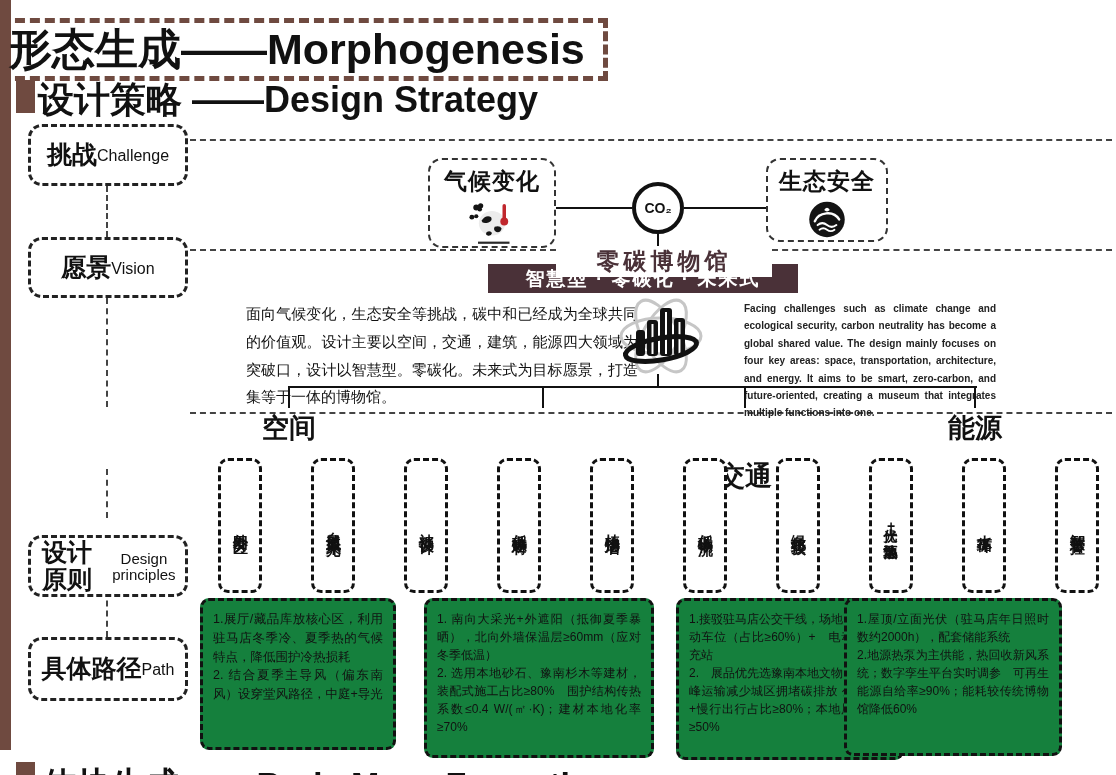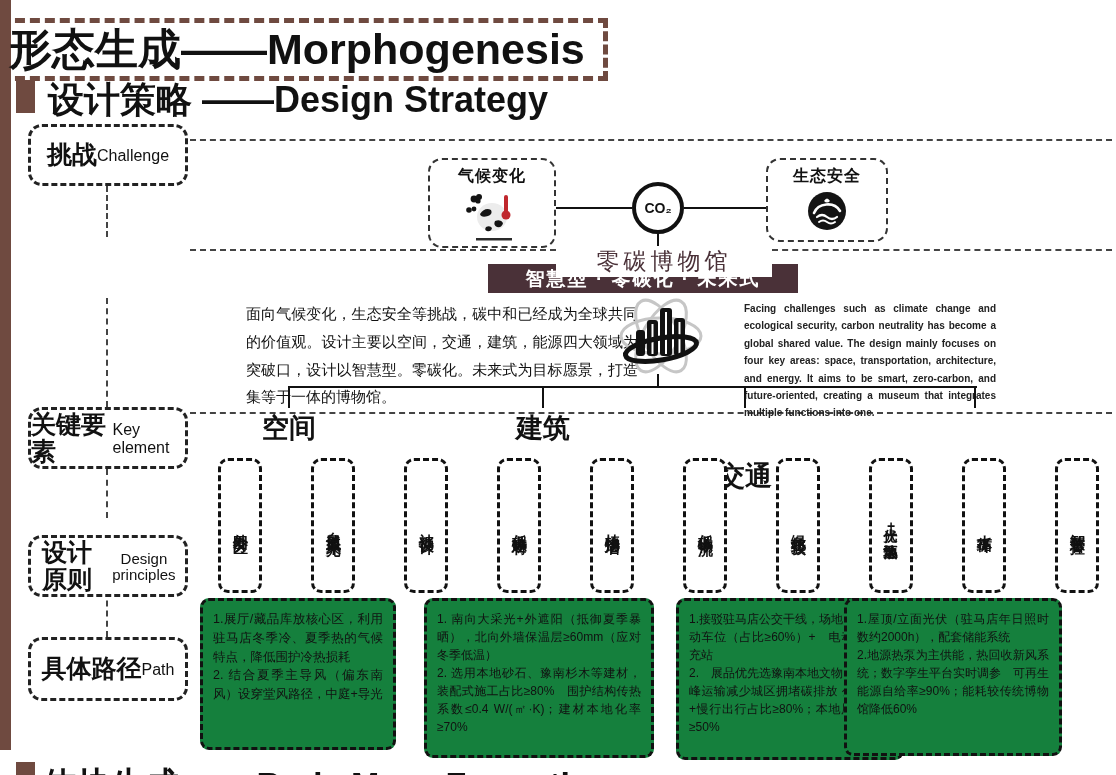--- a/index.html
+++ b/index.html
@@ -5,44 +5,44 @@
   * { box-sizing: border-box; margin: 0; padding: 0; }
   body { background:#fff; font-family:"Liberation Sans","DejaVu Sans",sans-serif; }
   .page { position:relative; width:1116px; height:775px; background:#fff; overflow:hidden; color:#111; }
 
   .left-bar { position:absolute; left:0; top:25; width:11px; height:750px; background:#6f4a40; }
 
   .title-box { position:absolute; left:0; top:5px; width:608px; height:63px;
     border:5px dashed #6f4a40; border-left:none; display:flex; align-items:center;
     padding-left:9px; font-size:43px; font-weight:700; letter-spacing:0; white-space:nowrap;margin-top:13px; }
 
-  .section-row { position:absolute; left:16px; top:76px; display:flex; align-items:flex-start; gap:13px; }
+  .section-row { position:absolute; left:16px; top:76px; display:flex; align-items:flex-start; gap:3px; }
   .section-square { width:19px; height:33px; background:#6f4a40; margin-top:4px; }
   .section-title { font-size:36px; font-weight:700; white-space:nowrap; }
 
   .flow-node { position:absolute; left:28px; width:160px; border:3px dashed #222; border-radius:14px;
     display:flex; flex-direction:row; align-items:center; justify-content:center; background:#fff; z-index:3; }
   .flow-cn { font-size:25px; font-weight:700; line-height:1.1; }
   .flow-en { font-size:16px; font-weight:500; line-height:1.1; margin-top:2px; }
 
   .vdash { position:absolute; border-left:2px dashed #444; width:0; }
   .hdash { position:absolute; border-top:2px dashed #444; height:0; }
   .solid-h { position:absolute; height:2px; background:#111; }
   .solid-v { position:absolute; width:2px; background:#111; }
 
   .top-node { position:absolute; border:2.5px dashed #333; border-radius:14px; background:#fff;
     display:flex; flex-direction:column; align-items:center; padding-top:6px; z-index:3; }
-  .top-node-label { font-size:16px; font-weight:700; letter-spacing:1px; }
+  .top-node-label { font-size:23px; font-weight:700; letter-spacing:1px; }
 
   .co2-circle { position:absolute; left:632px; top:182px; width:52px; height:52px; border:4.5px solid #111;
     border-radius:50%; background:#fff; display:flex; align-items:center; justify-content:center;
     font-size:14px; font-weight:700; z-index:3; }
 
   .museum-label { position:absolute; left:556px; top:246px; width:216px; text-align:center;
-    font-size:23px; font-weight:400; letter-spacing:4px; color:#4a3138; background:#fff; z-index:3; }
+    font-size:23px; font-weight:700; letter-spacing:4px; color:#4a3138; background:#fff; z-index:3; }
 
   .banner { position:absolute; left:488px; top:264px; width:310px; height:29px; background:#4a3138;
     color:#fff; display:flex; align-items:center; justify-content:center; font-size:19px;
     font-weight:700; letter-spacing:2px; }
 
   .para-cn { position:absolute; left:246px; top:300px; width:392px; font-size:15px; line-height:1.85;
     text-align:justify; color:#111; }
   .para-en { position:absolute; left:744px; top:300px; width:252px; font-size:10px; line-height:1.74;
     font-weight:600; text-align:justify; color:#222; }
 
@@ -85,23 +85,23 @@
 
   <div class="vdash" style="left:106px;top:186px;height:51px;"></div>
   <div class="vdash" style="left:106px;top:298px;height:109px;"></div>
   <div class="vdash" style="left:106px;top:469px;height:49px;"></div>
   <div class="vdash" style="left:106px;top:580px;height:57px;"></div>
 
   <div class="flow-node" style="top:124px;height:62px;">
     <div class="flow-cn">挑战</div>
     <div class="flow-en">Challenge</div>
   </div>
-  <div class="flow-node" style="top:407px;height:62px;">
-    <div class="flow-cn">关键要素</div>
-    <div class="flow-en">Key element</div>
+  <div class="flow-node" style="top:237px;height:61px;">
+    <div class="flow-cn">愿景</div>
+    <div class="flow-en">Vision</div>
   </div>
   <div class="flow-node" style="top:535px;height:62px;text-align:center;">
     <div class="flow-cn">设计原则</div>
     <div class="flow-en" style="font-size:15px;">Design principles</div>
   </div>
   <div class="flow-node" style="top:637px;height:64px;">
     <div class="flow-cn">具体路径</div>
     <div class="flow-en">Path</div>
   </div>
 
@@ -160,22 +160,22 @@
   </svg>
 
   <div class="solid-v" style="left:657px;top:374px;height:13px;"></div>
   <div class="solid-h" style="left:289px;top:386px;width:688px;"></div>
   <div class="solid-v" style="left:288px;top:386px;height:22px;"></div>
   <div class="solid-v" style="left:542px;top:386px;height:22px;"></div>
   <div class="solid-v" style="left:744px;top:386px;height:22px;"></div>
   <div class="solid-v" style="left:974px;top:386px;height:22px;"></div>
 
   <div class="cat-label" style="left:229px;">空间</div>
-  <div class="cat-label" style="left:483px;">建筑</div>
   <div class="cat-label" style="left:685px;margin-top:48px;">交通</div>
+  <div class="cat-label" style="left:915px;">能源</div>
 
   <div class="vtags">
     <div class="vtag">外围分区</div>
     <div class="vtag">自然通风采光</div>
     <div class="vtag">被动设计</div>
     <div class="vtag">低碳建材</div>
     <div class="vtag">植物活墙</div>
     <div class="vtag">低碳物流</div>
     <div class="vtag">绿色接驳</div>
     <div class="vtag" style="letter-spacing:0;font-size:14px;">光伏+地源热泵</div>

